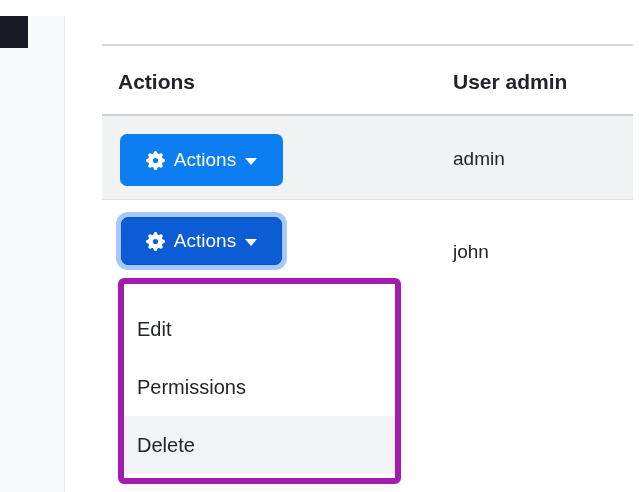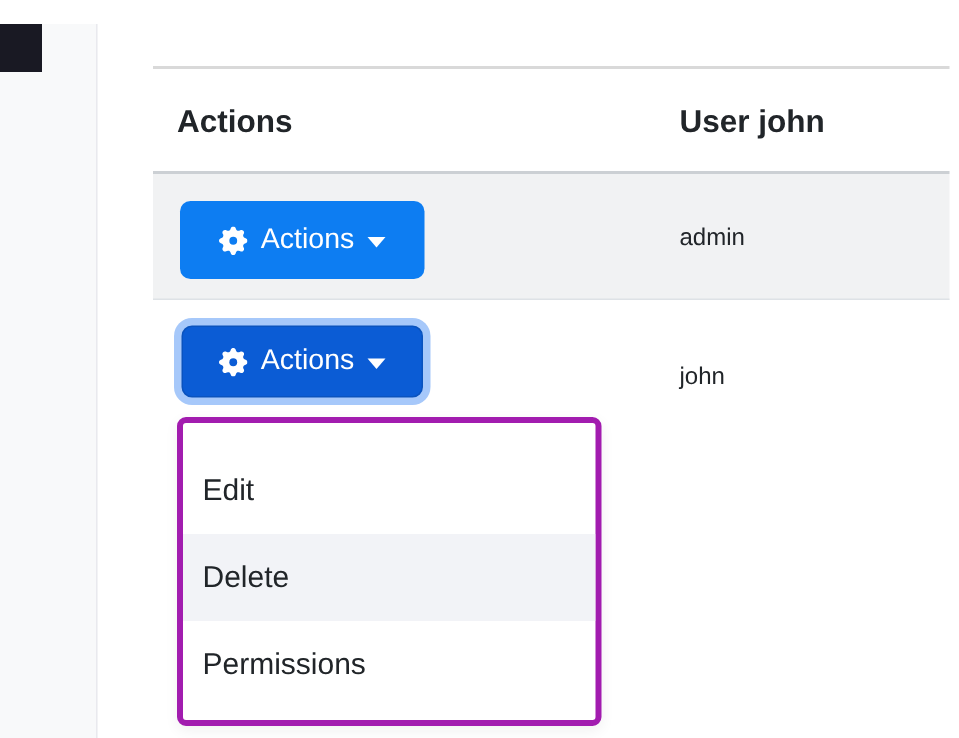--- a/index.html
+++ b/index.html
@@ -45,21 +45,21 @@
     border-top: 2px solid #ccd0d4;
   }
 
   
   .row-stripe {
     left: 102px; top: 100px; width: 531px; height: 84px;
     background: #f1f2f3;
     border-bottom: 1px solid #dee2e6;
   }
   .cell-text {
-    font-size: 16px; color: #212529; line-height: 24px; white-space: nowrap;
+    font-size: 19px; color: #212529; line-height: 24px; white-space: nowrap;
   }
   .cell-user-admin { left: 453px; top: 131px; }
   .cell-user-john  { left: 453px; top: 224px; }
 
   
   .btn-actions {
     display: flex; align-items: center; justify-content: center;
     gap: 9px;
     border-radius: 7px;
     color: #ffffff;
@@ -84,21 +84,21 @@
     border-left: 6px solid transparent;
     border-right: 6px solid transparent;
     border-top: 7px solid #ffffff;
     margin-top: 2px;
   }
 
   
   .dropdown-menu {
     left: 118px; top: 262px; width: 283px; height: 206px;
     background: #ffffff;
-    border: 4px solid #a21caf;
+    border: 6px solid #a21caf;
     border-radius: 6px;
     box-shadow: 0 3px 9px rgba(0,0,0,0.06);
     padding: 16px 0 14px 0;
     z-index: 10;
     overflow: hidden;
   }
   .dropdown-item {
     height: 58px; line-height: 58px;
     padding-left: 13px;
     font-size: 20px; color: #212529;
@@ -109,21 +109,21 @@
 </style>
 </head>
 <body>
 
 <div class="abs sidebar"></div>
 <div class="abs corner-block"></div>
 
 <div class="abs top-divider"></div>
 
 <div class="abs col-header actions">Actions</div>
-<div class="abs col-header username">User john</div>
+<div class="abs col-header username">User admin</div>
 <div class="abs header-border"></div>
 
 <div class="abs row-stripe"></div>
 <button class="abs btn-actions btn-row1">
   <span class="gear-icon">
     <svg viewBox="0 0 16 16" width="19" height="19" fill="#ffffff" aria-hidden="true">
       <path d="M9.405 1.05c-.413-1.4-2.397-1.4-2.81 0l-.1.34a1.464 1.464 0 0 1-2.105.872l-.31-.17c-1.283-.698-2.686.705-1.987 1.987l.169.311c.446.82.023 1.841-.872 2.105l-.34.1c-1.4.413-1.4 2.397 0 2.81l.34.1a1.464 1.464 0 0 1 .872 2.105l-.17.31c-.698 1.283.705 2.686 1.987 1.987l.311-.169a1.464 1.464 0 0 1 2.105.872l.1.34c.413 1.4 2.397 1.4 2.81 0l.1-.34a1.464 1.464 0 0 1 2.105-.872l.31.17c1.283.698 2.686-.705 1.987-1.987l-.169-.311a1.464 1.464 0 0 1 .872-2.105l.34-.1c1.4-.413 1.4-2.397 0-2.81l-.34-.1a1.464 1.464 0 0 1-.872-2.105l.17-.31c.698-1.283-.705-2.686-1.987-1.987l-.311.169a1.464 1.464 0 0 1-2.105-.872l-.1-.34z"></path>
       <circle cx="8" cy="8" r="2.2" fill="#0d7df2"></circle>
     </svg>
   </span>
@@ -139,15 +139,15 @@
       <circle cx="8" cy="8" r="2.2" fill="#0b5cd5"></circle>
     </svg>
   </span>
   <span class="btn-label">Actions</span>
   <span class="caret-down"></span>
 </button>
 <div class="abs cell-text cell-user-john">john</div>
 
 <div class="abs dropdown-menu">
   <div class="dropdown-item">Edit</div>
+  <div class="dropdown-item">Permissions</div>
   <div class="dropdown-item hovered">Delete</div>
-  <div class="dropdown-item">Permissions</div>
 </div>
 
 </body></html>

